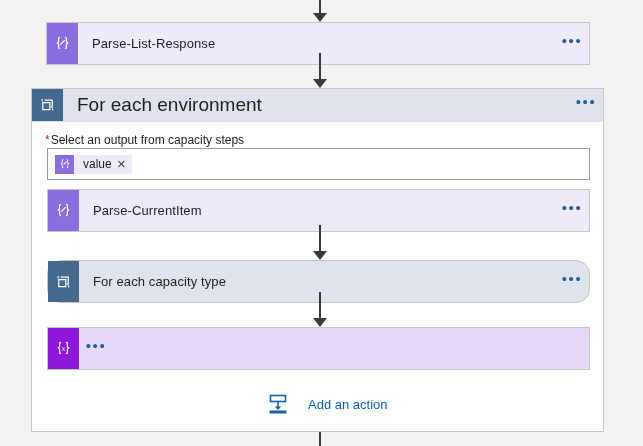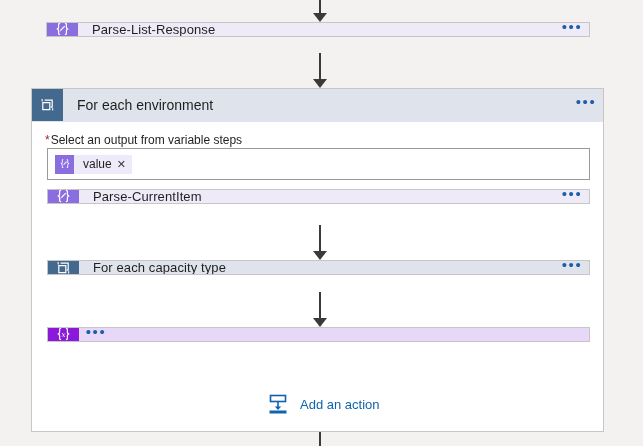--- a/index.html
+++ b/index.html
@@ -41,21 +41,21 @@
   }
 
   
   .card {
     position: absolute;
     display: flex;
     align-items: stretch;
     box-sizing: border-box;
     border: 1px solid #c8c6c4;
     background: #eeeaf8;
-    height: 15px;
+    height: 43px;
   }
   .card .icon-box {
     width: 31px;
     min-width: 31px;
     display: flex;
     align-items: center;
     justify-content: center;
     color: #ffffff;
   }
   .card .icon-box.purple   { background: #8a6ee0; }
@@ -80,21 +80,21 @@
     justify-content: center;
     color: #1f5fa8;
     font-size: 15px;
     letter-spacing: 1.6px;
     line-height: 4px;
     padding-bottom: 6px;
   }
 
   .card.lavender-light { background: #eeeaf8; }
   .card.lavender-deep  { background: #e6d8f6; }
-  .card.bluegray       { background: #dfe3ec; }
+  .card.bluegray       { background: #dfe3ec; border-radius: 14px; }
 
   
   .scope {
     position: absolute;
     box-sizing: border-box;
     border: 1px solid #c8c6c4;
     background: #ffffff;
   }
   .scope-header {
     display: flex;
@@ -110,21 +110,21 @@
     align-items: center;
     justify-content: center;
     background: #44698f;
     color: #fff;
   }
   .scope-header .scope-title {
     flex: 1 1 auto;
     display: flex;
     align-items: center;
     padding-left: 14px;
-    font-size: 14px;
+    font-size: 19px;
     color: #201f1e;
     white-space: nowrap;
   }
   .scope-header .ellipsis-btn {
     width: 34px;
     min-width: 34px;
     display: flex;
     align-items: center;
     justify-content: center;
     color: #1f5fa8;
@@ -202,21 +202,21 @@
     cursor: pointer;
   }
   .add-action .aa-icon {
     width: 24px;
     height: 24px;
     display: flex;
     align-items: center;
     justify-content: center;
   }
   .add-action .aa-label {
-    margin-left: 10px;
+    margin-left: 18px;
     font-size: 13px;
     color: #0f62ad;
   }
 </style>
 </head>
 <body>
 
 <div class="connector" style="left:308px; top:0px; height:22px;">
   <div class="line"></div>
   <div class="head"></div>
@@ -250,21 +250,21 @@
         <path d="M1.6 2.0h1.1v2.4H1.6z" fill="#ffffff"></path>
         <path d="M12.1 11.2h1.1v2.3h-1.1z" fill="#ffffff"></path>
       </svg>
     </div>
     <div class="scope-title">For each environment</div>
     <div class="ellipsis-btn">•••</div>
   </div>
 </div>
 
 <div class="field-label">
-  <span class="req">*</span><span>Select an output from variable steps</span>
+  <span class="req">*</span><span>Select an output from capacity steps</span>
 </div>
 
 <div class="token-input">
   <div class="token">
     <div class="token-icon">
       <svg width="12" height="12" viewBox="0 0 17 17" aria-hidden="true">
         <path d="M6.1 1.8c-1.6 0-2.1.7-2.1 1.9v2.1c0 1-.5 1.6-1.4 1.6v1.2c.9 0 1.4.6 1.4 1.6v2.1c0 1.2.5 1.9 2.1 1.9v-1.2c-.7 0-.9-.3-.9-1v-2.1c0-1-.4-1.6-1.1-1.8v-.1c.7-.2 1.1-.8 1.1-1.8V3.9c0-.6.2-.9.9-.9V1.8z" fill="#ffffff"></path>
         <path d="M10.9 1.8c1.6 0 2.1.7 2.1 1.9v2.1c0 1 .5 1.6 1.4 1.6v1.2c-.9 0-1.4.6-1.4 1.6v2.1c0 1.2-.5 1.9-2.1 1.9v-1.2c.7 0 .9-.3.9-1v-2.1c0-1 .4-1.6 1.1-1.8v-.1c-.7-.2-1.1-.8-1.1-1.8V3.9c0-.6-.2-.9-.9-.9V1.8z" fill="#ffffff"></path>
         <path d="M10.3 4.7l.9.9-4.2 4.2-.9-.9z" fill="#ffffff"></path>
       </svg>

